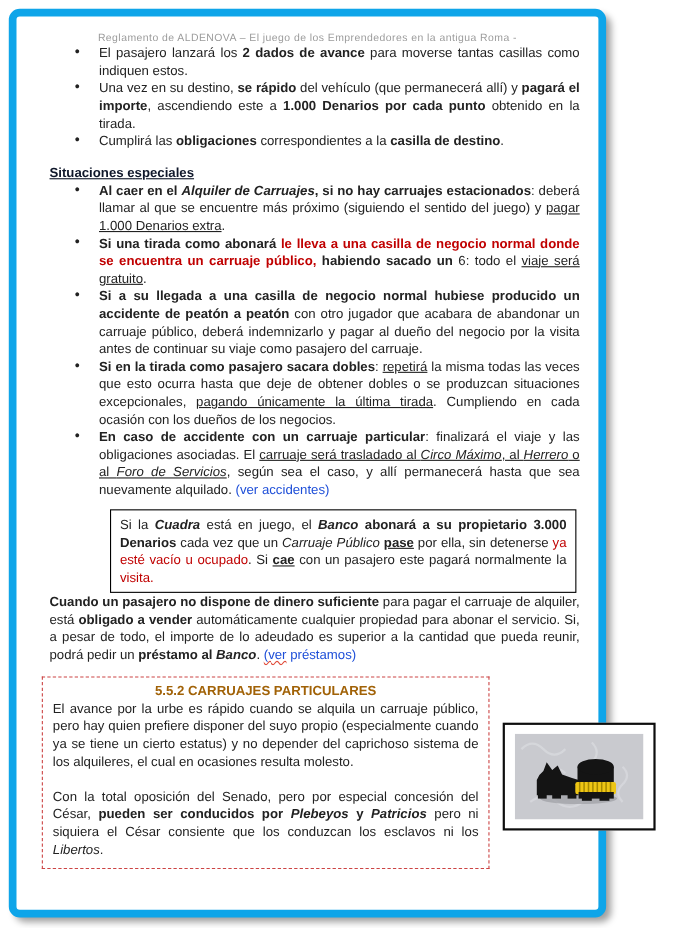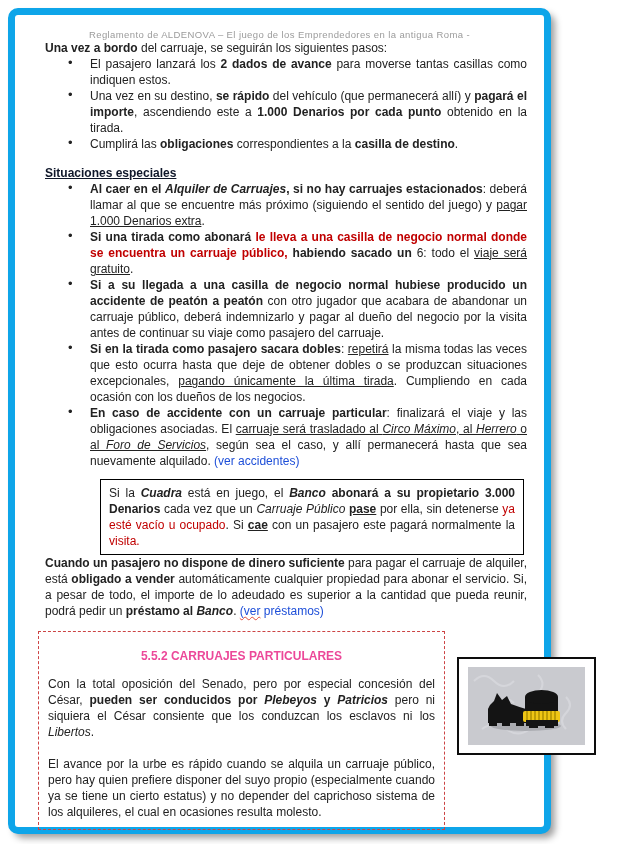--- a/index.html
+++ b/index.html
@@ -38,21 +38,21 @@
     margin-top:10px;margin-left:55px;width:424px;box-sizing:border-box;
     border:1.5px solid #000;padding:5px 8px;
   }
   .bank-box p{margin:0;text-align:justify;}
   .funds-para{margin-top:18px;}
   .dashed-box{
     margin-top:12px;margin-left:-7px;width:407px;box-sizing:border-box;
     border:1.5px dashed #cc4444;padding:4px 9px 9px 9px;
   }
   .red-heading{
-    margin:12px;font-size:12px;font-weight:bold;text-align:center;color:#ec4899;
+    margin:0;font-size:12px;font-weight:bold;text-align:center;color:#a16207;
   }
   .dashed-box p{margin:0;text-align:justify;}
   .dashed-box p + p{margin-top:16px;}
   .photo-frame{
     position:absolute;left:442px;top:642px;width:139px;height:98px;margin:0;
     background:#fff;border:2px solid #0d0d0d;box-sizing:border-box;
     display:flex;align-items:center;justify-content:center;
   }
   
   .s-b{font-weight:bold;}
@@ -68,21 +68,20 @@
   .s-b.s-u{text-decoration:underline;margin-top:10px;}
 </style>
 </head>
 <body>
 
 <div class="page">
   <div class="running-header">Reglamento de ALDENOVA – El juego de los Emprendedores en la antigua Roma -</div>
 
   <div class="content">
 
-    <p class="para lead"><span class="s-b">Una vez a bordo</span><span> del carruaje, se seguirán los siguientes pasos:</span></p>
 
     <div class="bullet"><span>El pasajero lanzará los </span><span class="s-b">2 dados de avance</span><span> para moverse tantas casillas como indiquen estos.</span></div>
     <div class="bullet"><span>Una vez en su destino, </span><span class="s-b">se rápido</span><span> del vehículo (que permanecerá allí) y </span><span class="s-b">pagará el importe</span><span>, ascendiendo este a </span><span class="s-b">1.000 Denarios por cada punto</span><span> obtenido en la tirada.</span></div>
     <div class="bullet"><span>Cumplirá las </span><span class="s-b">obligaciones</span><span> correspondientes a la </span><span class="s-b">casilla de destino</span><span>.</span></div>
 
     <h2 class="section-heading">Situaciones especiales</h2>
 
     <div class="bullet se-bullet"><span class="s-b">Al caer en el </span><span class="s-b s-i">Alquiler de Carruajes</span><span class="s-b">, si no hay carruajes estacionados</span><span>: deberá llamar al que se encuentre más próximo (siguiendo el sentido del juego) y </span><span class="s-u">pagar 1.000 Denarios extra</span><span>.</span></div>
     <div class="bullet se-bullet"><span class="s-b">Si una tirada como abonará </span><span class="s-b s-red">le lleva a una casilla de negocio normal donde se encuentra un carruaje público,</span><span class="s-b"> habiendo sacado un </span><span>6</span><span>: todo el </span><span class="s-u">viaje será gratuito</span><span>.</span></div>
     <div class="bullet se-bullet"><span class="s-b">Si a su llegada a una casilla de negocio normal hubiese producido un accidente de peatón a peatón</span><span> con otro jugador que acabara de abandonar un carruaje público, deberá indemnizarlo y pagar al dueño del negocio por la visita antes de continuar su viaje como pasajero del carruaje.</span></div>
@@ -90,22 +89,22 @@
     <div class="bullet se-bullet"><span class="s-b">En caso de accidente con un carruaje particular</span><span>: finalizará el viaje y las obligaciones asociadas. El </span><span class="s-u">carruaje será trasladado al </span><span class="s-u s-i">Circo Máximo</span><span class="s-u">, al </span><span class="s-u s-i">Herrero</span><span class="s-u"> o al </span><span class="s-u s-i">Foro de Servicios</span><span>, según sea el caso, y allí permanecerá hasta que sea nuevamente alquilado. </span><span class="s-green">(ver accidentes)</span></div>
 
     <div class="bank-box">
       <p><span>Si la </span><span class="s-b s-i">Cuadra</span><span> está en juego, el </span><span class="s-b s-i">Banco</span><span> </span><span class="s-b">abonará a su propietario 3.000 Denarios</span><span> cada vez que un </span><span class="s-i">Carruaje Público</span><span> </span><span class="s-b s-u">pase</span><span> por ella, sin detenerse </span><span class="s-red">ya esté vacío u ocupado</span><span>. Si </span><span class="s-b s-u">cae</span><span> con un pasajero este pagará normalmente la </span><span class="s-red">visita.</span></p>
     </div>
 
     <p class="para funds-para"><span class="s-b">Cuando un pasajero no dispone de dinero suficiente</span><span> para pagar el carruaje de alquiler, está </span><span class="s-b">obligado a vender</span><span> automáticamente cualquier propiedad para abonar el servicio. Si, a pesar de todo, el importe de lo adeudado es superior a la cantidad que pueda reunir, podrá pedir un </span><span class="s-b">préstamo al </span><span class="s-b s-i">Banco</span><span>. </span><span class="s-green s-wavy">(ver</span><span class="s-green"> préstamos)</span></p>
 
     <div class="dashed-box">
       <h3 class="red-heading">5.5.2 CARRUAJES PARTICULARES</h3>
+      <p><span>El avance por la urbe es rápido cuando se alquila un carruaje público, pero hay quien prefiere disponer del suyo propio (especialmente cuando ya se tiene un cierto estatus) y no depender del caprichoso sistema de los alquileres, el cual en ocasiones resulta molesto.</span></p>
       <p><span>Con la total oposición del Senado, pero por especial concesión del César, </span><span class="s-b">pueden ser conducidos por </span><span class="s-b s-i">Plebeyos</span><span class="s-b"> y </span><span class="s-b s-i">Patricios</span><span> pero ni siquiera el César consiente que los conduzcan los esclavos ni los </span><span class="s-i">Libertos</span><span>.</span></p>
-      <p><span>El avance por la urbe es rápido cuando se alquila un carruaje público, pero hay quien prefiere disponer del suyo propio (especialmente cuando ya se tiene un cierto estatus) y no depender del caprichoso sistema de los alquileres, el cual en ocasiones resulta molesto.</span></p>
     </div>
   </div>
 
   <figure class="photo-frame">
     <svg width="117" height="78" viewBox="0 0 117 78" aria-hidden="true">
 
       <rect x="0" y="0" width="117" height="78" fill="#c9cacf"></rect>
       <g fill="none" stroke-width="2" opacity="0.8" stroke="#d9dade">
         <path d="M6,14 q10,-10 20,0 t20,0"></path>
         <path d="M70,8 q9,9 0,18 t0,18"></path>

